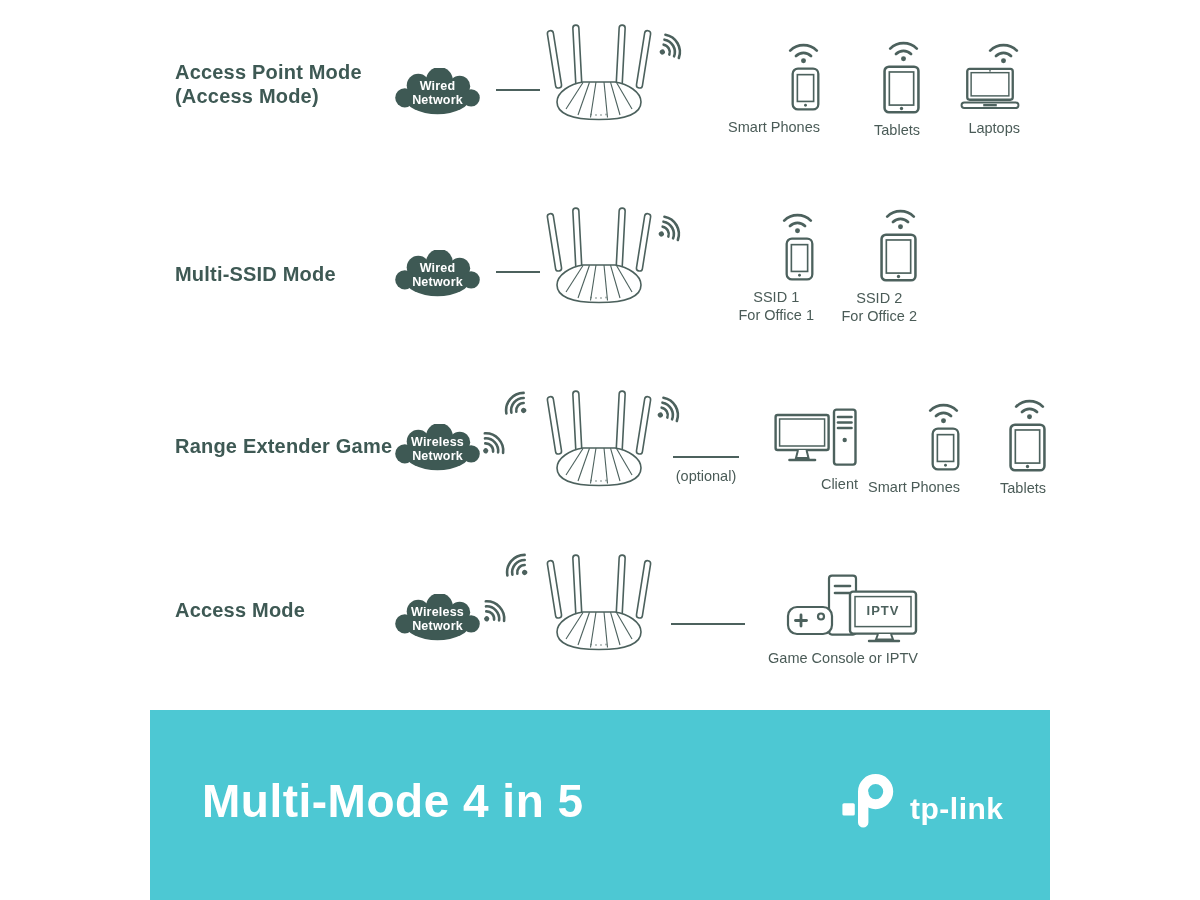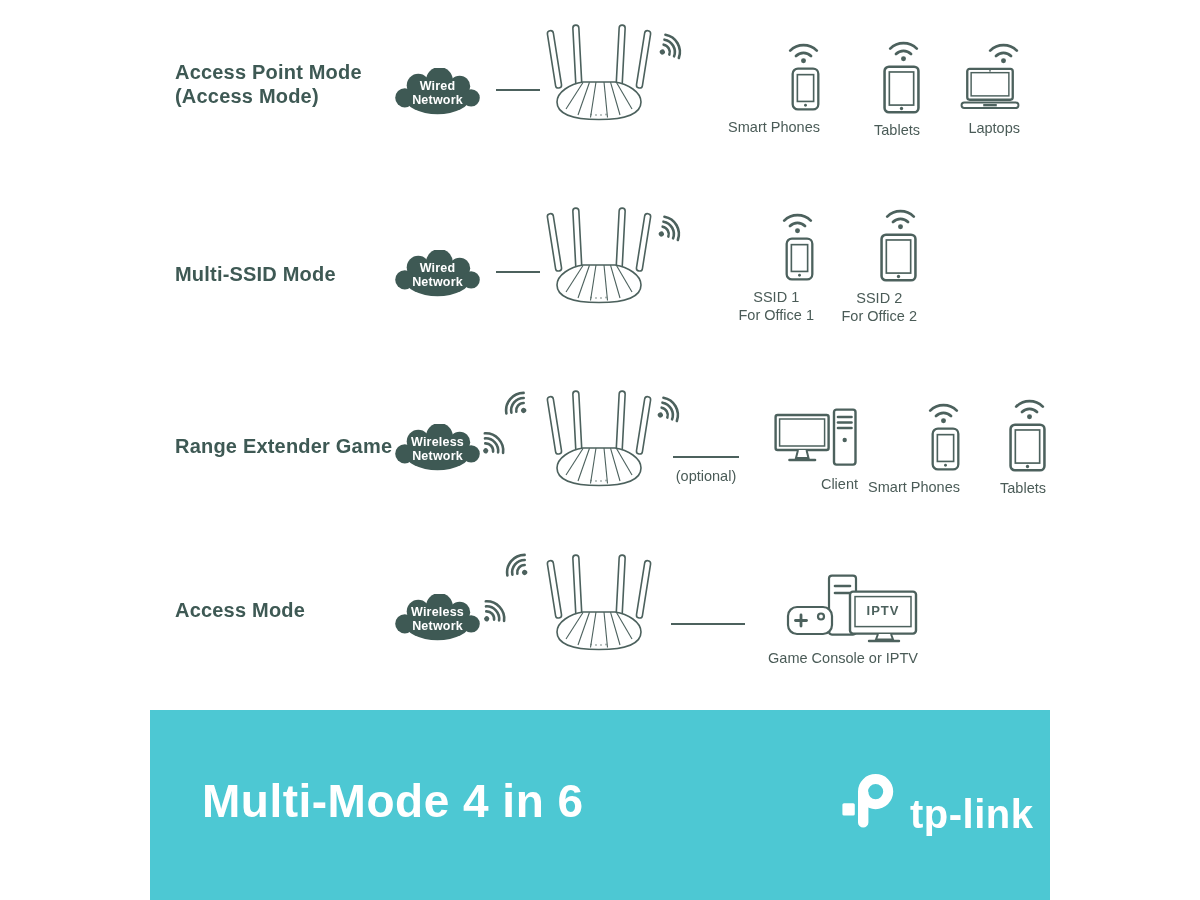--- a/index.html
+++ b/index.html
@@ -26,21 +26,21 @@
   .device{position:absolute;display:flex;flex-direction:column;align-items:flex-end;}
   .device .wifi{width:33px;height:24px;color:var(--icon);margin-bottom:3px;}
   .dlabel{font-size:14.5px;color:var(--label);margin-top:7px;line-height:1.25;text-align:center;white-space:nowrap;}
   .dlabel span{display:block;}
   .opt-label{position:absolute;font-size:14.5px;color:var(--label);text-align:center;}
   .iptv-label{position:absolute;display:flex;align-items:center;justify-content:center;font-size:13px;font-weight:bold;letter-spacing:1px;color:var(--icon);}
   .banner{position:absolute;left:150px;top:710px;width:900px;height:190px;background:var(--banner);}
   .banner-title{position:absolute;left:52px;top:64px;font-size:46px;font-weight:bold;color:#fff;letter-spacing:.5px;white-space:nowrap;}
   .brand{position:absolute;left:688px;top:58px;display:flex;align-items:flex-start;}
   .brand-glyph{width:64px;height:68px;}
-  .brand-text{font-size:40px;font-weight:bold;color:#fff;letter-spacing:.5px;margin:24px 8px 0 8px;}
+  .brand-text{font-size:30px;font-weight:bold;color:#fff;letter-spacing:.5px;margin:24px 8px 0 8px;}
   .icon-svg{color:var(--icon);}
 </style>
 </head>
 <body>
 
 <div class="stage">
 
   <svg width="0" height="0" style="position:absolute" aria-hidden="true">
     <defs>
       <symbol id="sym-cloud" viewBox="0 0 96 52">
@@ -317,21 +317,21 @@
 
   <div class="device" style="left:786px;top:574px;width:132px">
     <svg class="icon-svg" style="width:132px;height:72px">
         <use href="#sym-console"></use>
       </svg>
     <div class="dlabel" style="margin-top:3px">Game Console or IPTV</div>
   </div>
   <div class="iptv-label" style="left:855px;top:595px;width:56px;height:30px">IPTV</div>
 
   <div class="banner">
-    <div class="banner-title">Multi-Mode 4 in 6</div>
+    <div class="banner-title">Multi-Mode 4 in 5</div>
     <div class="brand">
       <svg class="brand-glyph">
           <use href="#sym-tplogo"></use>
         </svg>
       <span class="brand-text">tp-link</span>
     </div>
   </div>
 
 </div>
 

